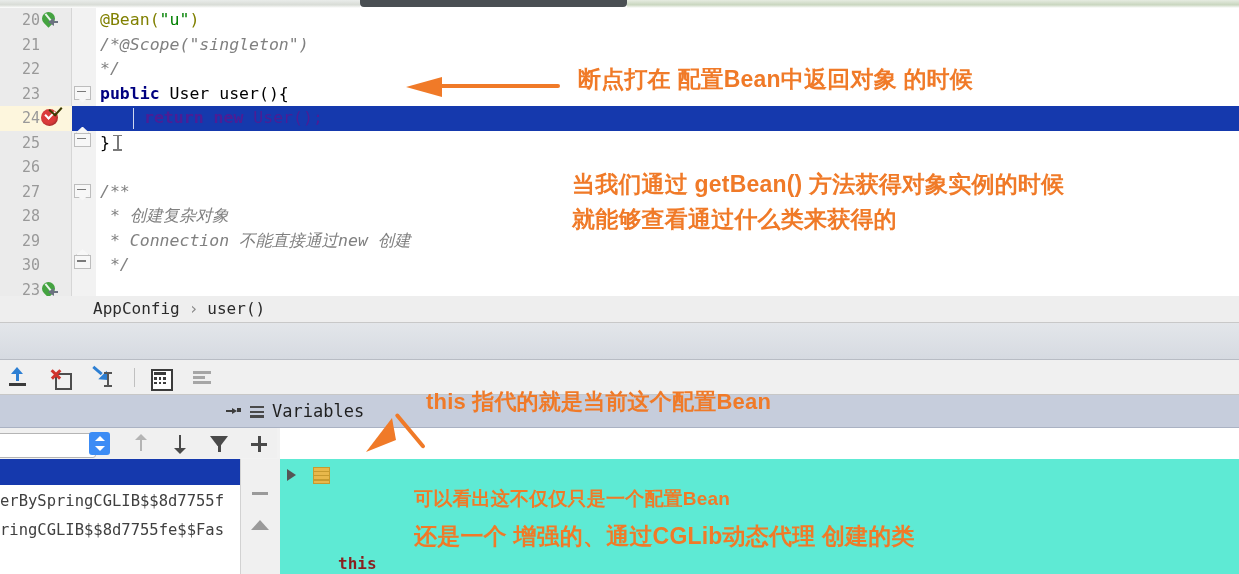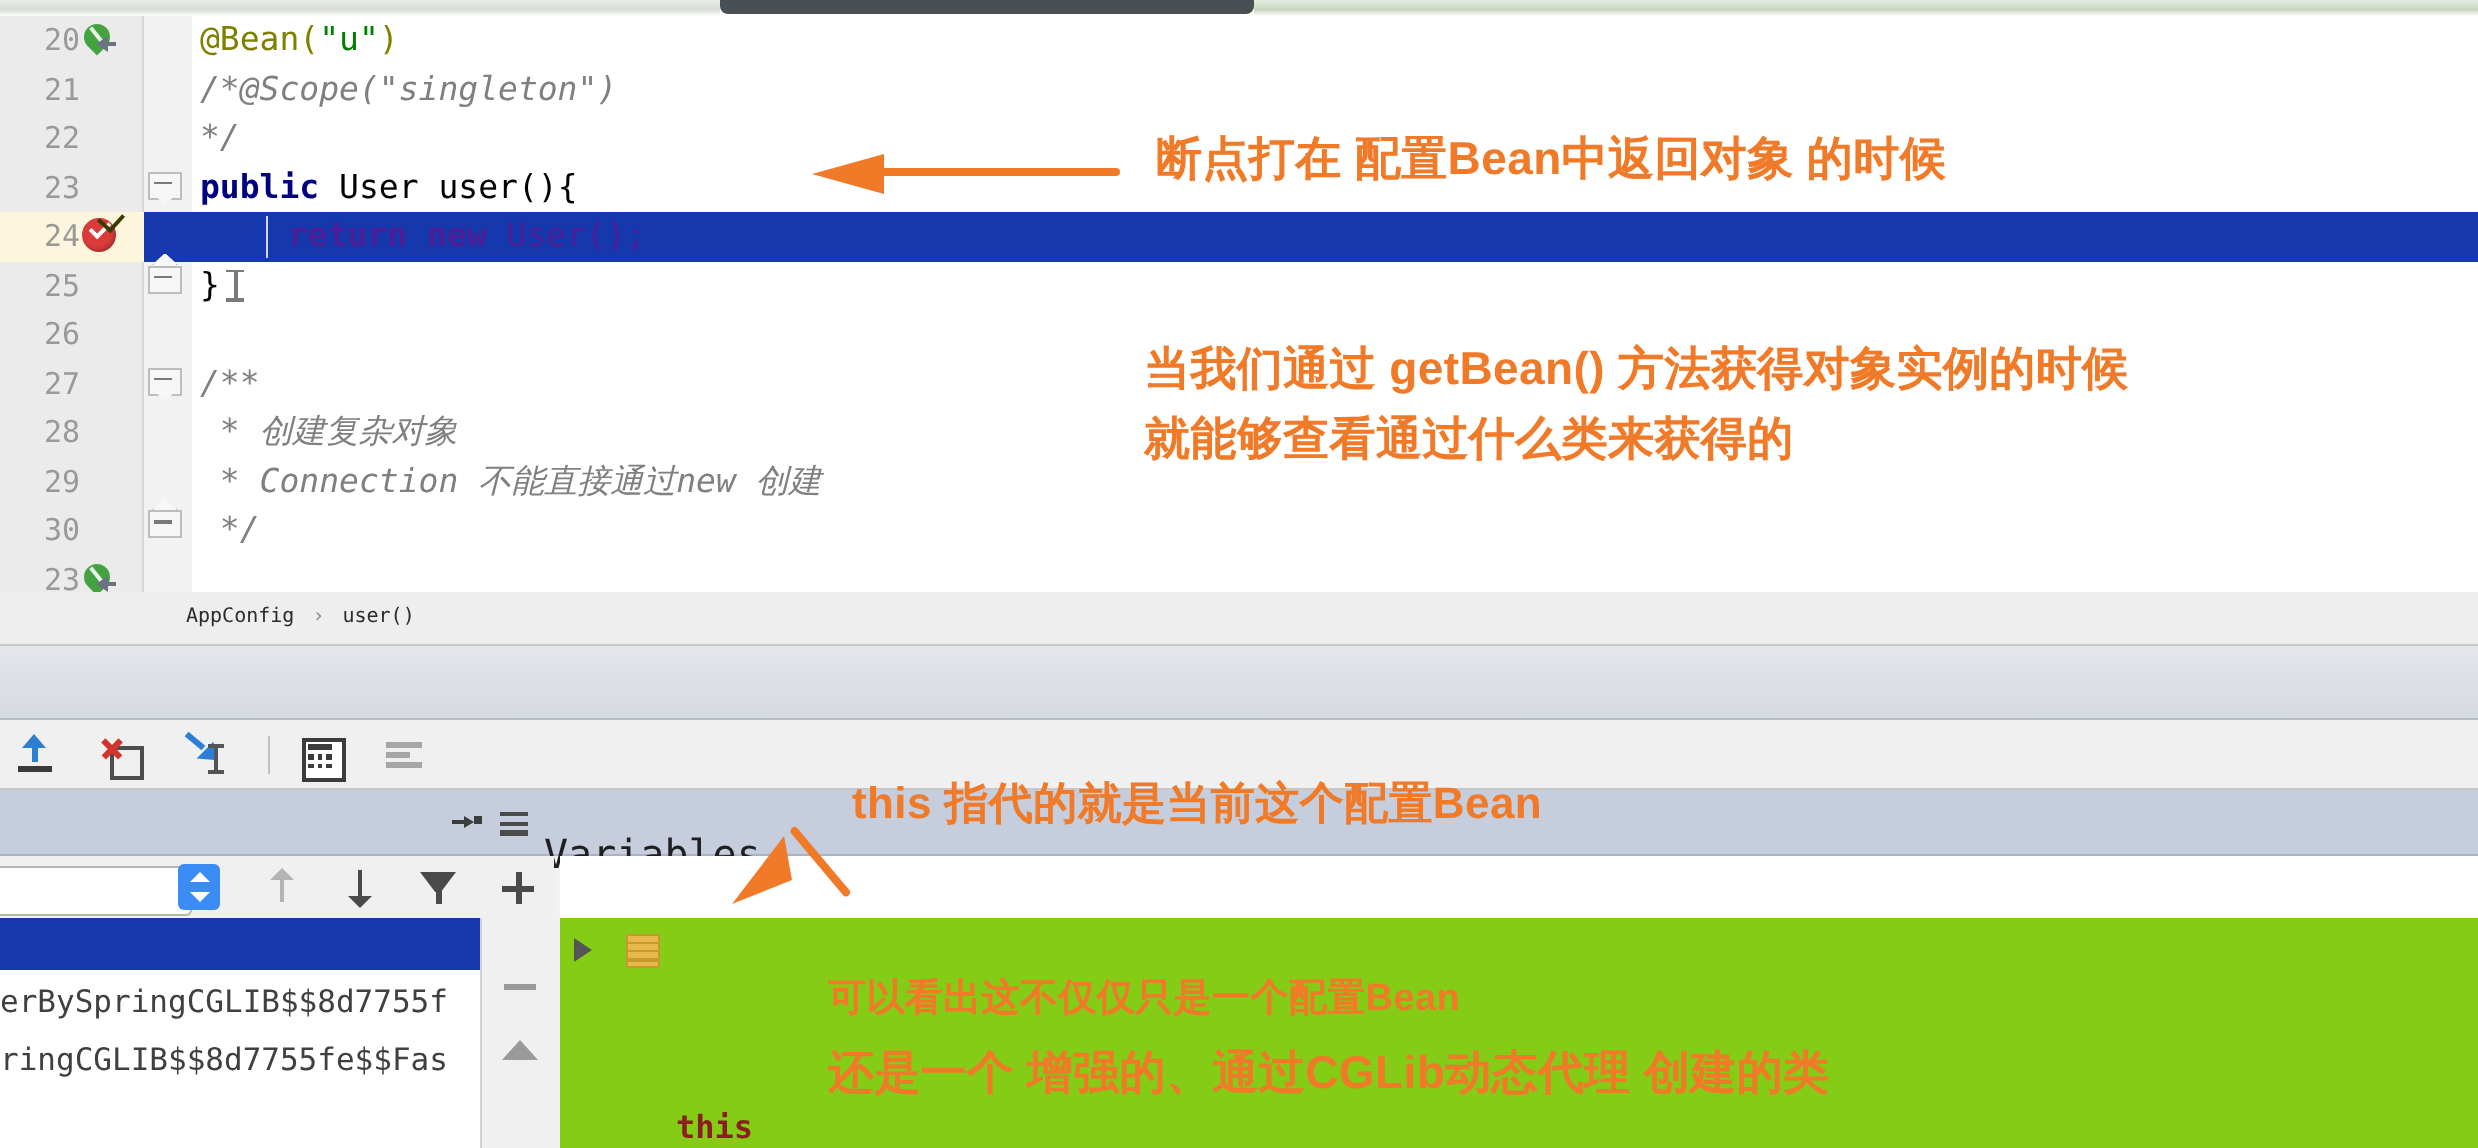--- a/index.html
+++ b/index.html
@@ -204,21 +204,21 @@
   }
 
   
   #breadcrumb {
     position: absolute;
     left: 0; top: 296px;
     width: 1239px; height: 26px;
     background: #eeeeee;
     border-bottom: 1px solid #c8c8c8;
     font-family: "DejaVu Sans Mono", monospace;
-    font-size: 10px;
+    font-size: 16px;
     line-height: 26px;
     color: #2b2b2b;
   }
   #breadcrumb .crumb { display: inline-block; }
   #breadcrumb .sep { color: #8a8a8a; padding: 0 9px; }
   #breadcrumb .pad { display: inline-block; width: 93px; }
 
   
   #debug-panel {
     position: absolute;
@@ -333,23 +333,23 @@
     border-left: 5px solid #3c3c3c;
   }
   .ico-restore .rbox { position: absolute; left: 11px; top: 2px; width: 4px; height: 4px; background: #3c3c3c; }
   .ico-lines {
     position: absolute; left: 250px; top: 11px; width: 14px; height: 12px;
   }
   .ico-lines i {
     position: absolute; left: 0; width: 14px; height: 2.3px; background: #4a4a4a;
   }
   #vars-title {
-    position: absolute; left: 272px; top: 16px;
+    position: absolute; left: 272px; top: 0;
     font-family: "DejaVu Sans Mono", monospace;
-    font-size: 20px; line-height: 32px; color: #1f1f1f;
+    font-size: 17px; line-height: 32px; color: #1f1f1f;
   }
   #frames-toolbar {
     position: absolute; left: 0; top: 105px;
     width: 277px; height: 30px;
     background: #f0f0f0;
   }
   #frames-search {
     position: absolute; left: -6px; top: 110px;
     width: 96px; height: 21px;
     background: #ffffff;
@@ -422,21 +422,21 @@
   #right-buttons {
     position: absolute; left: 240px; top: 136px;
     width: 39px; height: 115px;
     background: #f0f0f0;
     border-left: 1px solid #d2d2d2;
     border-right: 1px solid #cfcfcf;
   }
   #vars-pane {
     position: absolute; left: 280px; top: 136px;
     width: 959px; height: 115px;
-    background: #84cc16;
+    background: #5eead4;
   }
   #vars-pane-top {
     position: absolute; left: 280px; top: 105px;
     width: 959px; height: 31px;
     background: #ffffff;
   }
   .var-row {
     position: absolute; left: 0; top: 0;
     width: 959px; height: 30px;
     line-height: 30px;

